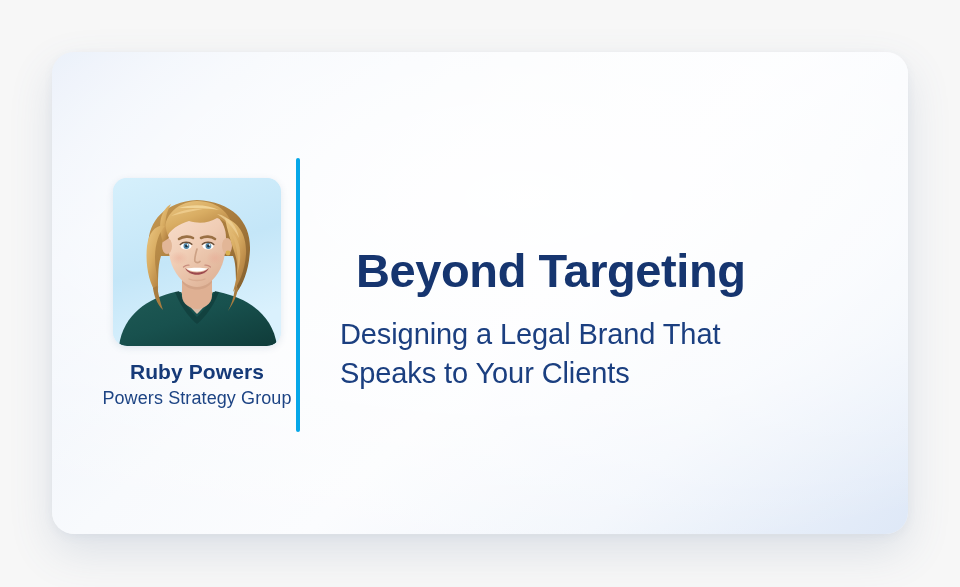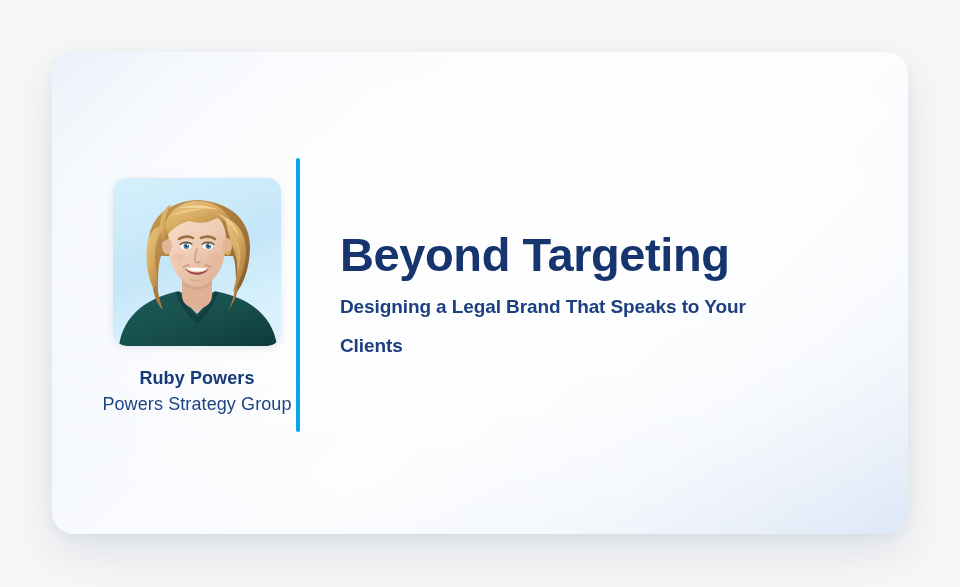--- a/index.html
+++ b/index.html
@@ -71,22 +71,22 @@
     overflow: hidden;
     box-shadow: 0 2px 7px rgba(60, 90, 130, 0.13);
   }
   #speaker-photo svg {
     display: block;
     width: 168px;
     height: 168px;
   }
 
   #speaker-name {
-    margin-top: 21px;
-    font-size: 18px;
+    margin-top: 15px;
+    font-size: 21px;
     font-weight: bold;
     color: #163a78;
     letter-spacing: 0.1px;
     line-height: 22px;
   }
   #speaker-org {
     margin-top: 4px;
     font-size: 18px;
     font-weight: normal;
     color: #1d4484;
@@ -112,28 +112,28 @@
     top: 175px;
     width: 530px;
   }
 
   #slide-title {
     font-size: 47px;
     font-weight: bold;
     color: #16356f;
     line-height: 56px;
     letter-spacing: -0.4px;
-    margin: 0;
+    margin: 16px;
     white-space: nowrap;
   }
 
   #slide-subtitle {
     margin: 4px 0 0 0;
-    font-size: 19px;
-    font-weight: bold;
+    font-size: 29px;
+    font-weight: normal;
     color: #1b3f80;
     line-height: 39px;
     letter-spacing: -0.1px;
     max-width: 430px;
   }
 </style>
 </head>
 <body>
 
 <div id="stage">

